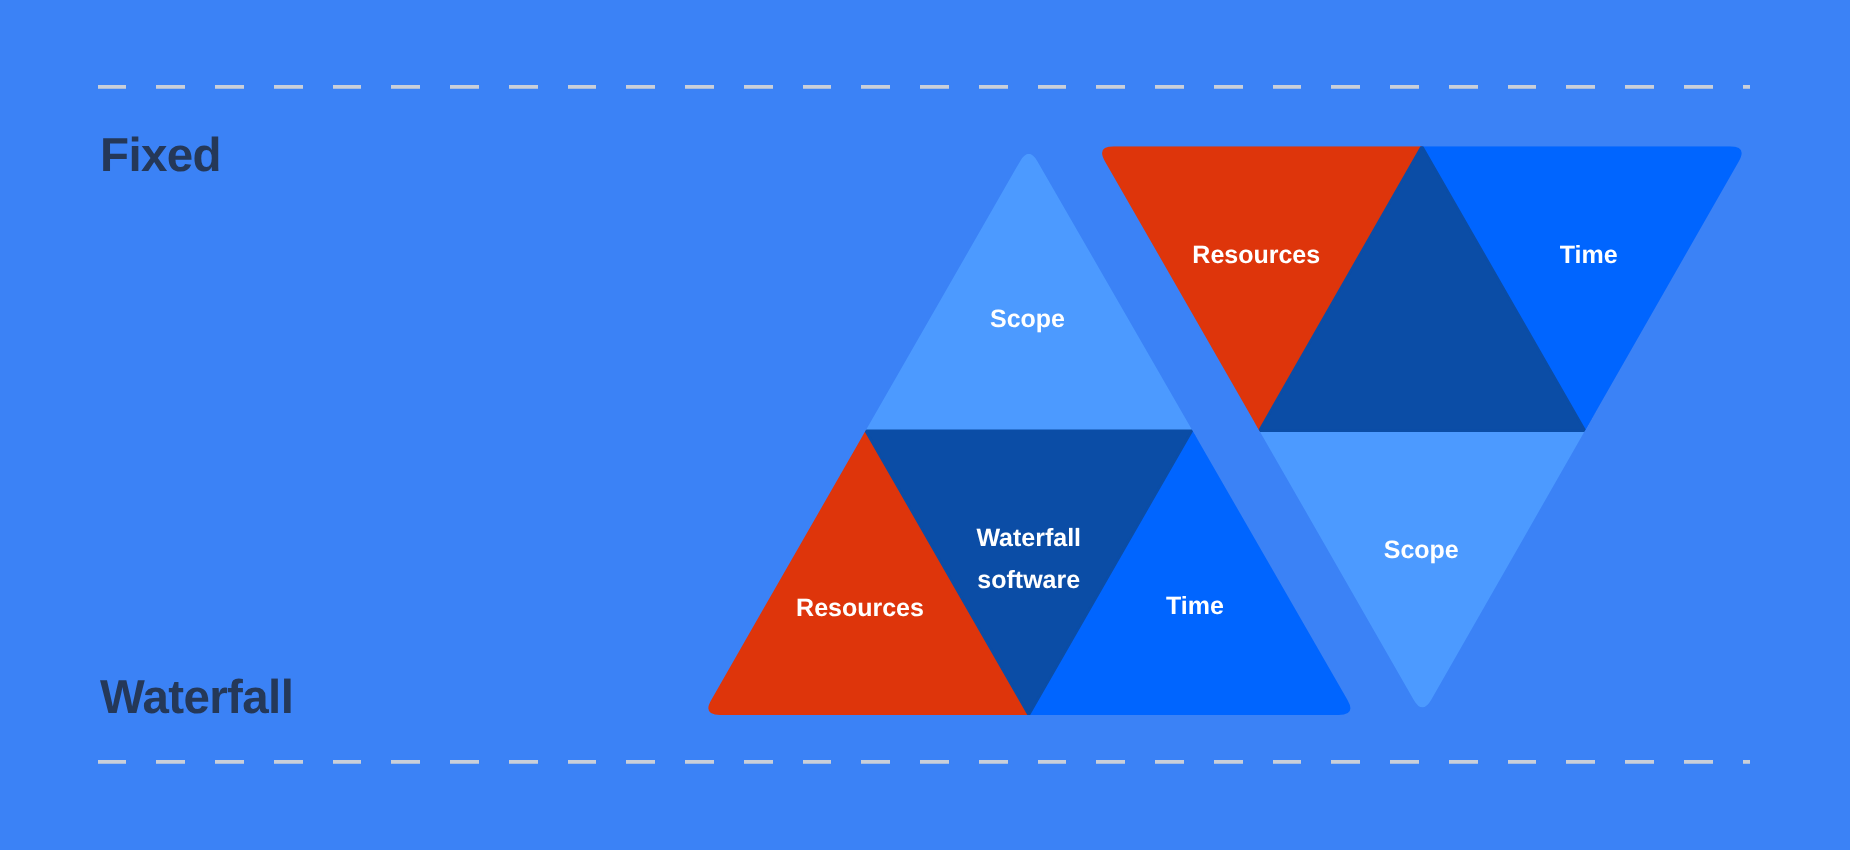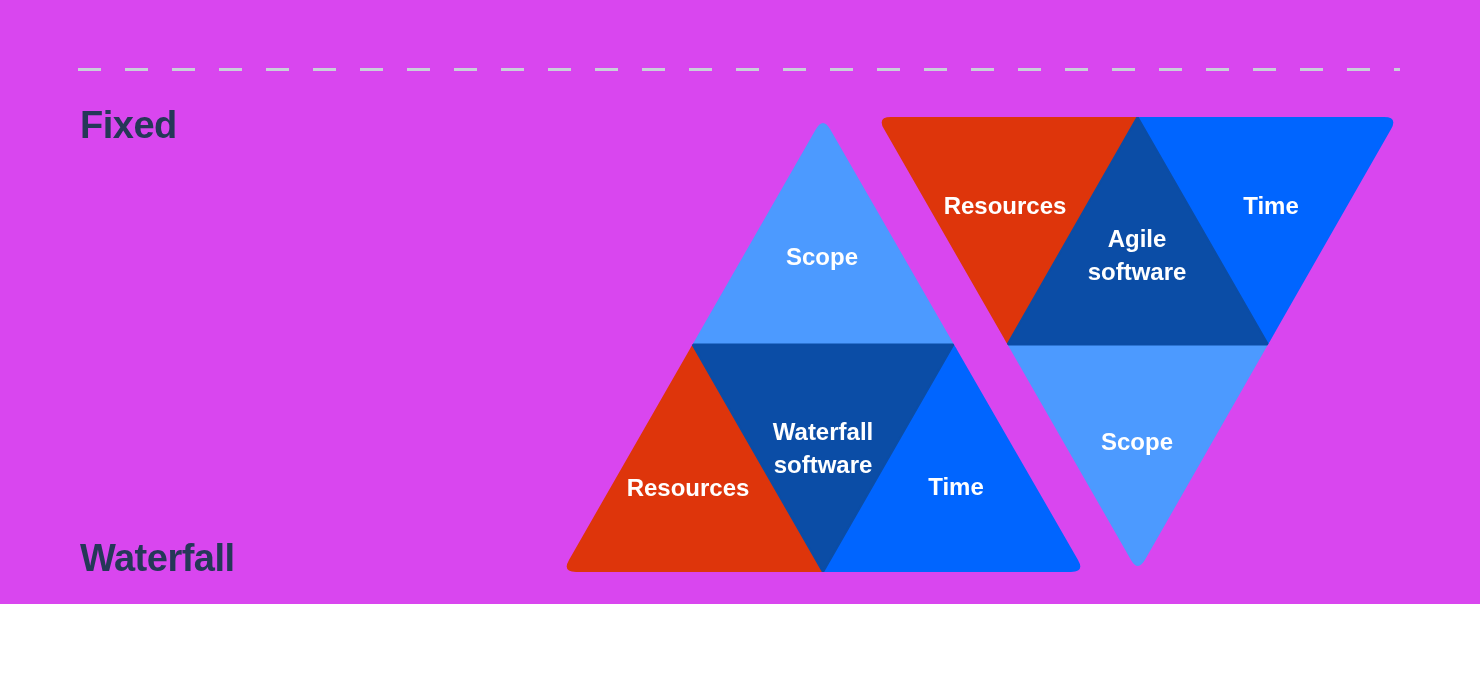--- a/index.html
+++ b/index.html
@@ -4,23 +4,23 @@
 <style>
   html, body {
     margin: 0;
     padding: 0;
     background: #ffffff;
     font-family: "Liberation Sans", sans-serif;
   }
   .stage {
     position: relative;
     width: 1480px;
-    height: 604px;
+    height: 680px;
     overflow: hidden;
-    background: #d946ef;
+    background: #3b82f6;
   }
   .dash-line {
     position: absolute;
     left: 78px;
     width: 1322px;
     height: 3px;
     background: repeating-linear-gradient(to right,
       var(--dash_gray) 0px, var(--dash_gray) 23px,
       transparent 23px, transparent 47px);
   }
@@ -44,21 +44,21 @@
     left: 0; top: 0;
     width: 1480px;
     height: 680px;
   }
 
   .tri-label {
     position: absolute;
     transform: translate(-50%, -50%);
     color: var(--white);
     font-weight: 700;
-    font-size: 24px;
+    font-size: 20px;
     line-height: 33px;
     text-align: center;
     white-space: nowrap;
   }
   .tri-label.wrap {
     white-space: normal;
   }
   .w-140 { width: 150px; }
   .w-120 { width: 125px; }
 </style>
@@ -97,17 +97,16 @@
       <polygon points="1137.5,117 1268,344.5 1007.5,344.5" stroke-width="2" fill="#0B4DA6" stroke="#0B4DA6"></polygon>
     </g>
   </svg>
 
   <div class="tri-label" style="left:822px; top:256px;">Scope</div>
   <div class="tri-label wrap w-140" style="left:823px; top:448px;">Waterfall software</div>
   <div class="tri-label" style="left:688px; top:487px;">Resources</div>
   <div class="tri-label" style="left:956px; top:486px;">Time</div>
 
   <div class="tri-label" style="left:1005px; top:205px;">Resources</div>
-  <div class="tri-label wrap w-120" style="left:1137px; top:255px;">Agile software</div>
   <div class="tri-label" style="left:1271px; top:205px;">Time</div>
   <div class="tri-label" style="left:1137px; top:441px;">Scope</div>
 
 </div>
 
 </body></html>

